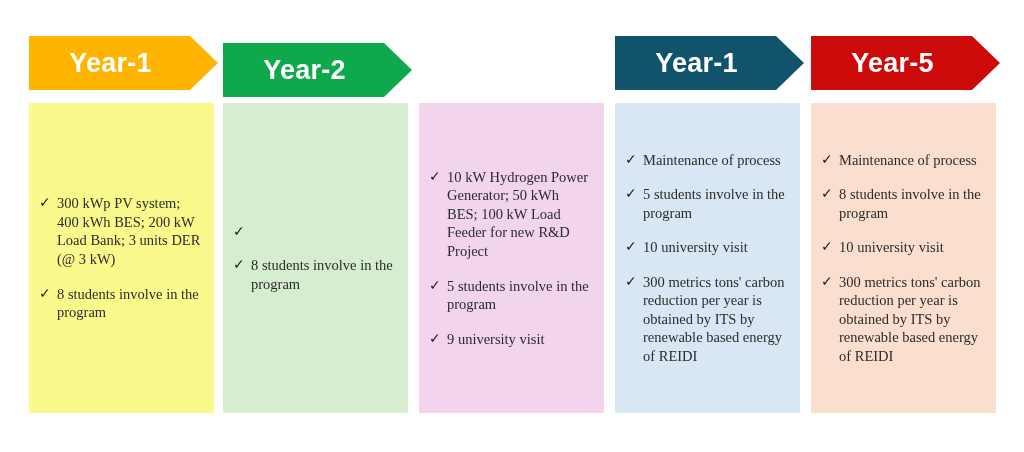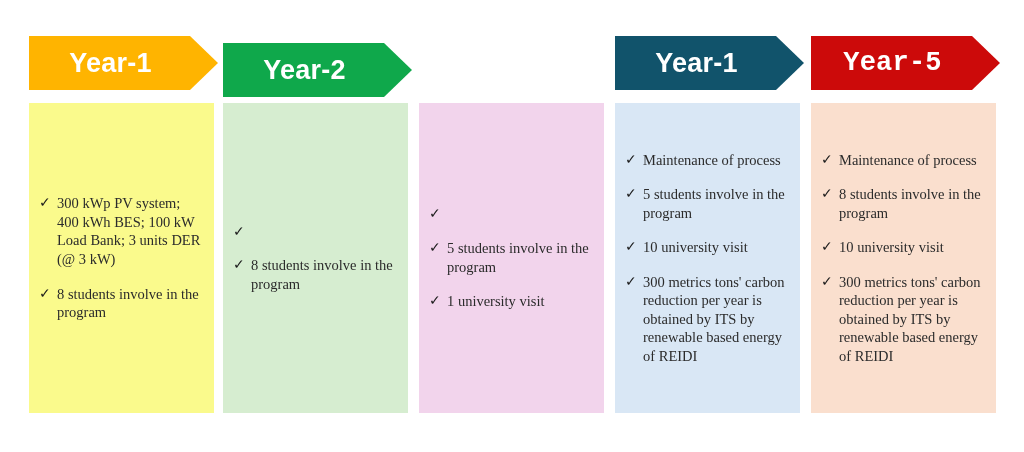--- a/index.html
+++ b/index.html
@@ -94,21 +94,21 @@
 <div id="roadmap">
     <div class="phase" style="left: 29px; width: 189px;">
       <div class="phase-header" style="width: 189px;">
         <div class="arrow-shape" style="background: rgb(255, 180, 0);"></div>
         <span class="phase-label">Year-1</span>
       </div>
       <div class="phase-body" style="width: 185px; background: rgb(250, 250, 140);">
         <ul class="bullet-list">
           <li class="bullet-item">
             <span class="check-icon">✓</span>
-            <span class="bullet-text">300 kWp PV system; 400 kWh BES; 100 kW Load Bank; 3 units DER (@ 3 kW)</span>
+            <span class="bullet-text">300 kWp PV system; 400 kWh BES; 200 kW Load Bank; 3 units DER (@ 3 kW)</span>
           </li>
           <li class="bullet-item">
             <span class="check-icon">✓</span>
             <span class="bullet-text">8 students involve in the program</span>
           </li>
         </ul>
       </div>
     </div>
     <div class="phase" style="left: 223px; width: 189px;">
       <div class="phase-header" style="width: 189px; margin-top: 7px;">
@@ -125,28 +125,29 @@
             <span class="bullet-text">8 students involve in the program</span>
           </li>
         </ul>
       </div>
     </div>
     <div class="phase" style="left: 419px; width: 189px;">
       <div class="phase-body" style="width: 185px; background: rgb(242, 212, 236);">
         <ul class="bullet-list">
           <li class="bullet-item">
             <span class="check-icon">✓</span>
+            <span class="bullet-text">10 kW Hydrogen Power Generator; 50 kWh BES; 100 kW Load Feeder for new R&amp;D Project</span>
           </li>
           <li class="bullet-item">
             <span class="check-icon">✓</span>
             <span class="bullet-text">5 students involve in the program</span>
           </li>
           <li class="bullet-item">
             <span class="check-icon">✓</span>
-            <span class="bullet-text">1 university visit</span>
+            <span class="bullet-text">9 university visit</span>
           </li>
         </ul>
       </div>
     </div>
     <div class="phase" style="left: 615px; width: 189px;">
       <div class="phase-header" style="width: 189px;">
         <div class="arrow-shape" style="background: rgb(17, 83, 107);"></div>
         <span class="phase-label">Year-1</span>
       </div>
       <div class="phase-body" style="width: 185px; background: rgb(217, 231, 245);">
@@ -164,21 +165,21 @@
             <span class="bullet-text">10 university visit</span>
           </li>
           <li class="bullet-item">
             <span class="check-icon">✓</span>
             <span class="bullet-text">300 metrics tons' carbon reduction per year is obtained by ITS by renewable based energy of REIDI</span>
           </li>
         </ul>
       </div>
     </div>
     <div class="phase" style="left: 811px; width: 189px;">
-      <div class="phase-header" style="width: 189px; font-family: Liberation Mono, monospace;">
+      <div class="phase-header" style="width: 189px;">
         <div class="arrow-shape" style="background: rgb(204, 10, 10);"></div>
         <span class="phase-label">Year-5</span>
       </div>
       <div class="phase-body" style="width: 185px; background: rgb(250, 223, 206);">
         <ul class="bullet-list">
           <li class="bullet-item">
             <span class="check-icon">✓</span>
             <span class="bullet-text">Maintenance of process</span>
           </li>
           <li class="bullet-item">

